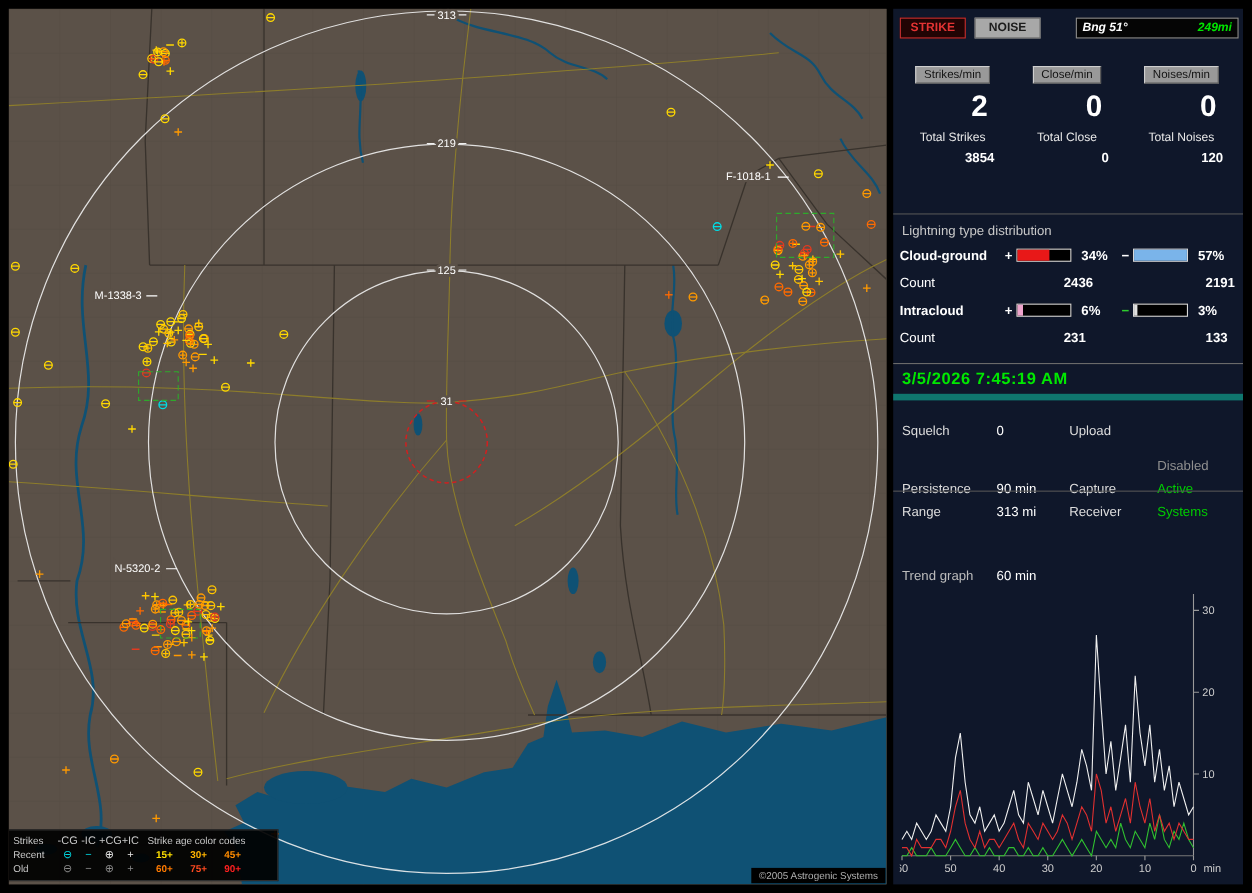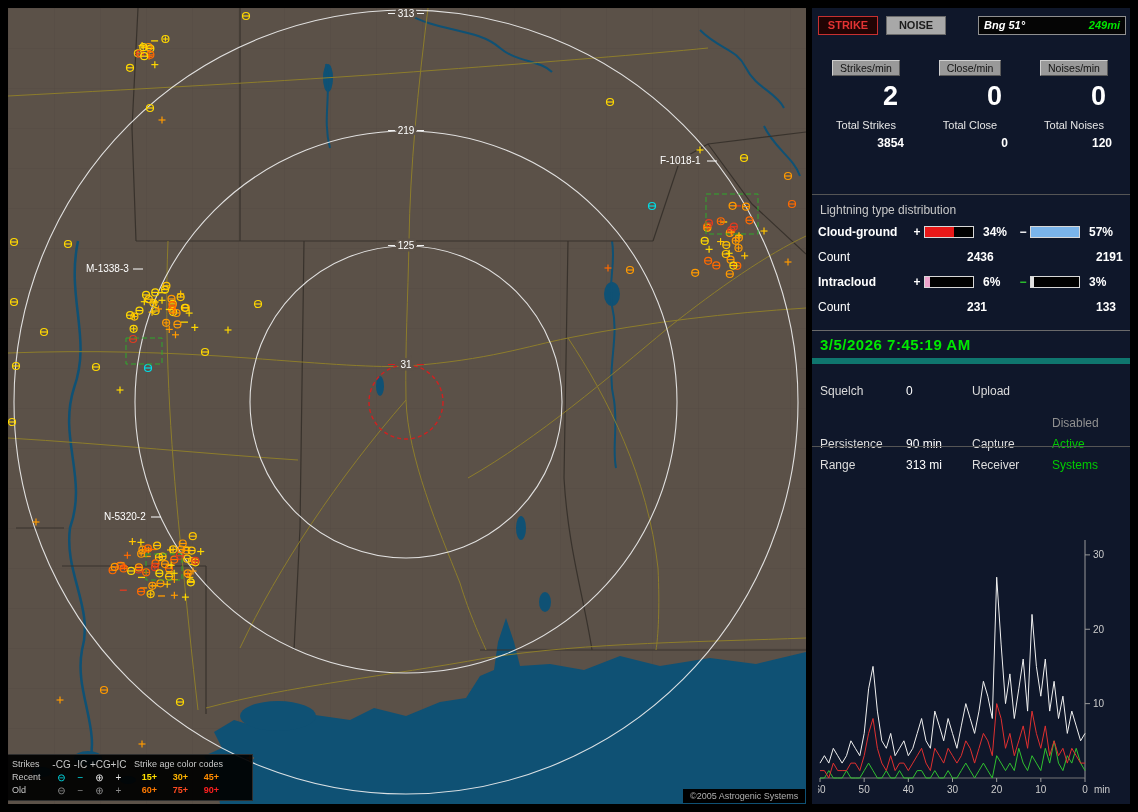--- a/index.html
+++ b/index.html
@@ -623,20 +623,24 @@
       <span class="st-value" style="color: rgb(0, 204, 0);">Active</span>
       <span class="st-label">Range</span>
       <span class="st-value">313 mi</span>
       <span class="st-label">Receiver</span>
       <span class="st-value" style="color: rgb(0, 204, 0);">Systems</span>
     </div>
 
     <div class="sep sep2"></div>
 
 
+    <div class="s-trendlbl">
+      <span class="gray">Trend graph</span>
+      <span class="white">60 min</span>
+    </div>
 
     <svg id="trend-svg" width="306" height="264">
         <line x1="267" y1="4" x2="267" y2="242" stroke="#999" stroke-width="1"></line>
         <line x1="2" y1="242" x2="267" y2="242" stroke="#777" stroke-width="1"></line>
         <line x1="267" y1="167.625" x2="272" y2="167.625" stroke="#999" stroke-width="1"></line>
         <text x="275" y="171.125" fill="#ccc" style="font:10px 'Liberation Sans',sans-serif">10</text>
         <line x1="267" y1="93.25" x2="272" y2="93.25" stroke="#999" stroke-width="1"></line>
         <text x="275" y="96.75" fill="#ccc" style="font:10px 'Liberation Sans',sans-serif">20</text>
         <line x1="267" y1="18.875" x2="272" y2="18.875" stroke="#999" stroke-width="1"></line>
         <text x="275" y="22.375" fill="#ccc" style="font:10px 'Liberation Sans',sans-serif">30</text>

